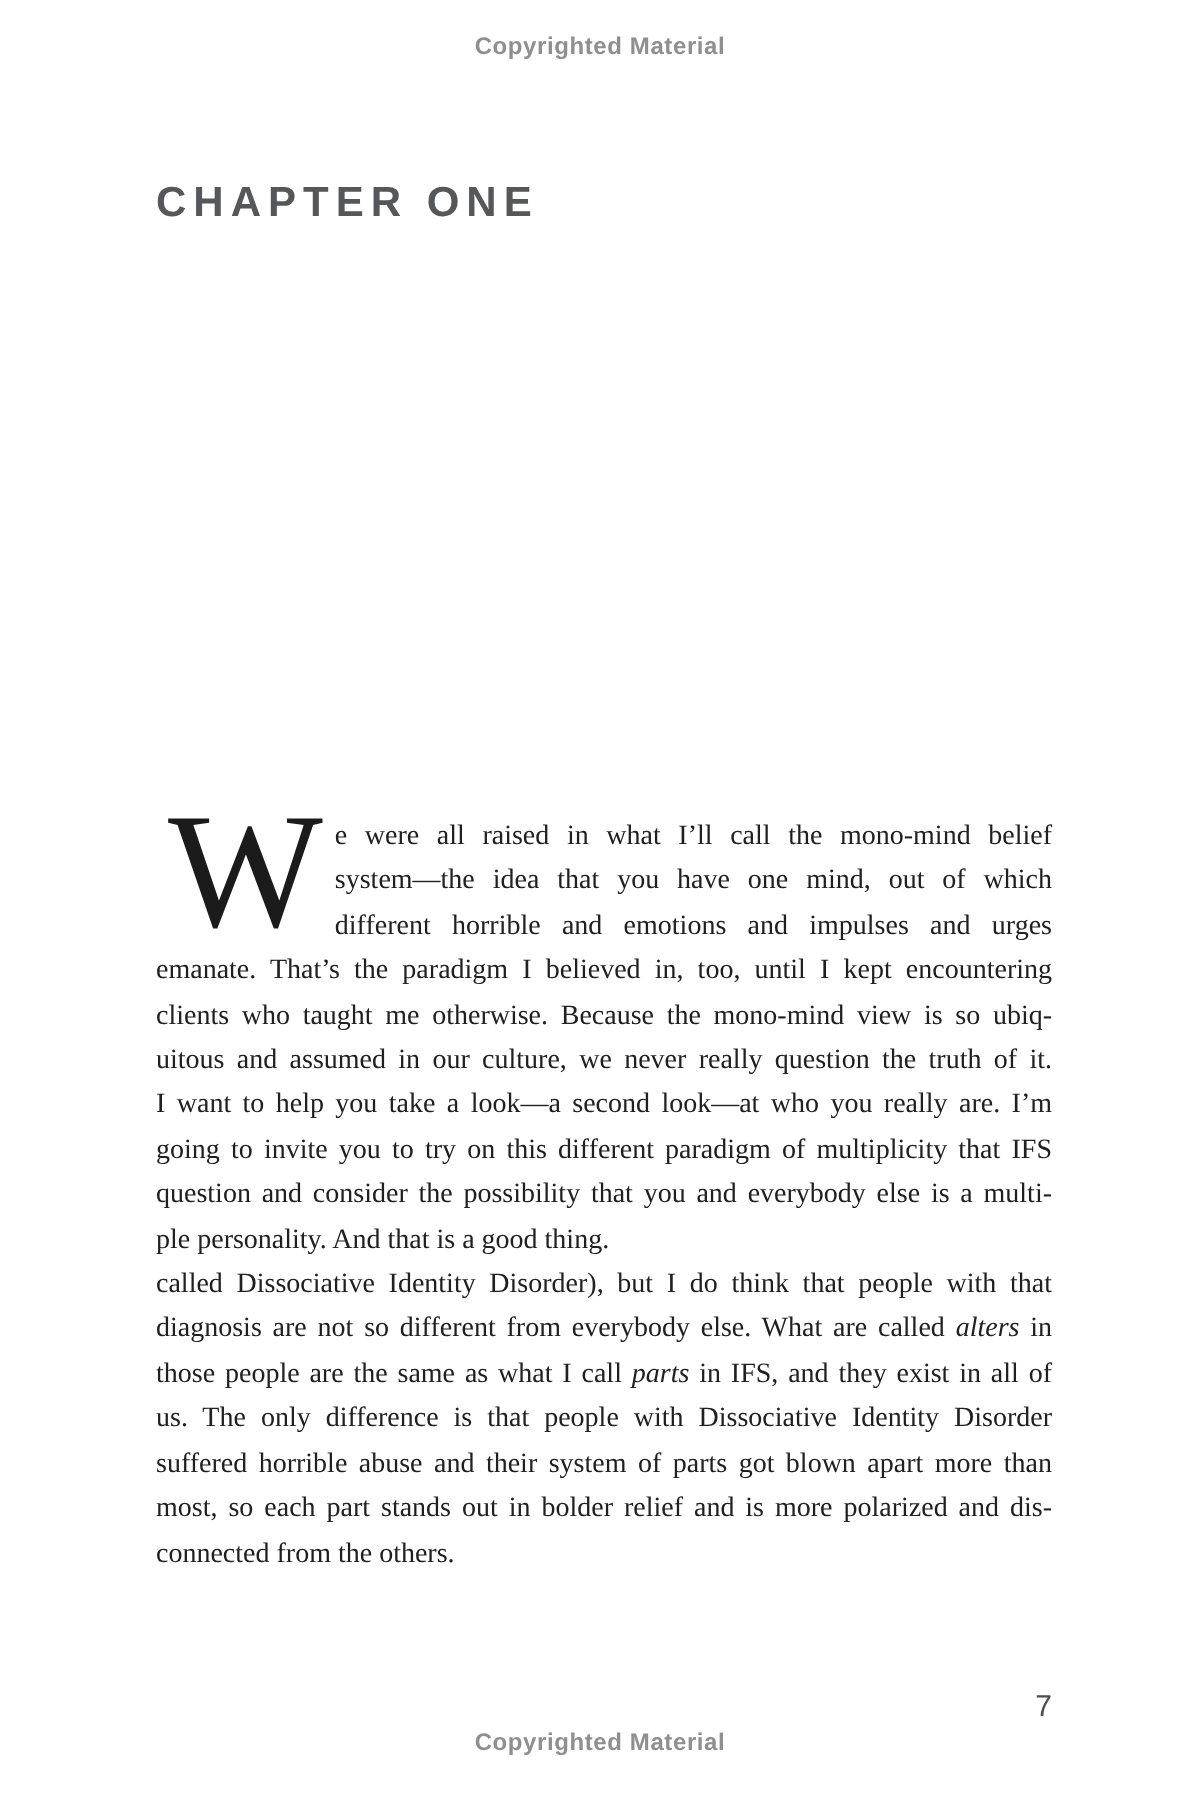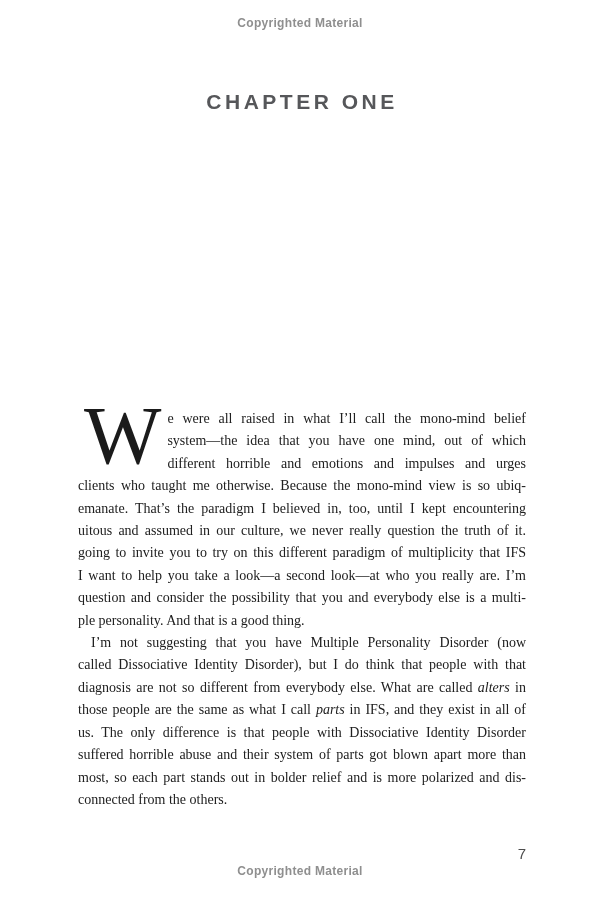--- a/index.html
+++ b/index.html
@@ -26,21 +26,21 @@
     letter-spacing: 0.3px;
     color: #8f8f8f;
   }
   .copyright.top { top: 16px; }
   .copyright.bottom { top: 864px; }
   .chapter-label {
     position: absolute;
     top: 90px;
     left: 78px;
     width: 448px;
-    text-align: center;
+    text-align: left;
     font-family: "Liberation Sans", sans-serif;
     font-weight: bold;
     font-size: 21px;
     line-height: 24px;
     letter-spacing: 3.5px;
     color: #56575a;
   }
   .title {
     position: absolute;
     top: 166px;
@@ -96,28 +96,27 @@
   <div class="copyright top">Copyrighted Material</div>
 
   <div class="chapter-label">CHAPTER ONE</div>
 
 
   <div class="body-text">
       <span class="dropcap">W</span>
       <div class="line"><span>e were all raised in what I’ll call the mono-mind belief</span></div>
       <div class="line"><span>system—the idea that you have one mind, out of which</span></div>
       <div class="line"><span>different horrible and emotions and impulses and urges</span></div>
+      <div class="line"><span>emanate. That’s the paradigm I believed in, too, until I kept encountering</span></div>
       <div class="line"><span>clients who taught me otherwise. Because the mono-mind view is so ubiq-</span></div>
-      <div class="line"><span>emanate. That’s the paradigm I believed in, too, until I kept encountering</span></div>
       <div class="line"><span>uitous and assumed in our culture, we never really question the truth of it.</span></div>
+      <div class="line"><span>I want to help you take a look—a second look—at who you really are. I’m</span></div>
       <div class="line"><span>going to invite you to try on this different paradigm of multiplicity that IFS</span></div>
-      <div class="line"><span>I want to help you take a look—a second look—at who you really are. I’m</span></div>
       <div class="line"><span>question and consider the possibility that you and everybody else is a multi-</span></div>
       <div class="line pg-end"><span>ple personality. And that is a good thing.</span></div>
-      <div class="line indent"><span>I’m not suggesting that you have Multiple Personality Disorder (now</span></div>
       <div class="line"><span>called Dissociative Identity Disorder), but I do think that people with that</span></div>
       <div class="line"><span>diagnosis are not so different from everybody else. What are called </span><i>alters</i><span> in</span></div>
       <div class="line"><span>those people are the same as what I call </span><i>parts</i><span> in IFS, and they exist in all of</span></div>
       <div class="line"><span>us. The only difference is that people with Dissociative Identity Disorder</span></div>
       <div class="line"><span>suffered horrible abuse and their system of parts got blown apart more than</span></div>
       <div class="line"><span>most, so each part stands out in bolder relief and is more polarized and dis-</span></div>
       <div class="line pg-end"><span>connected from the others.</span></div>
     </div>
 
   <div class="page-number">7</div>

